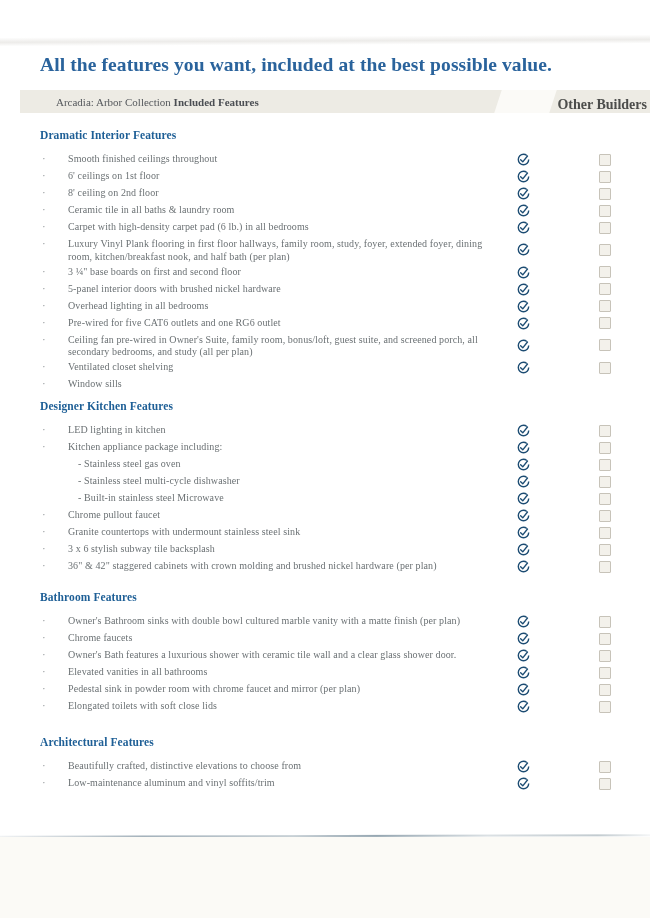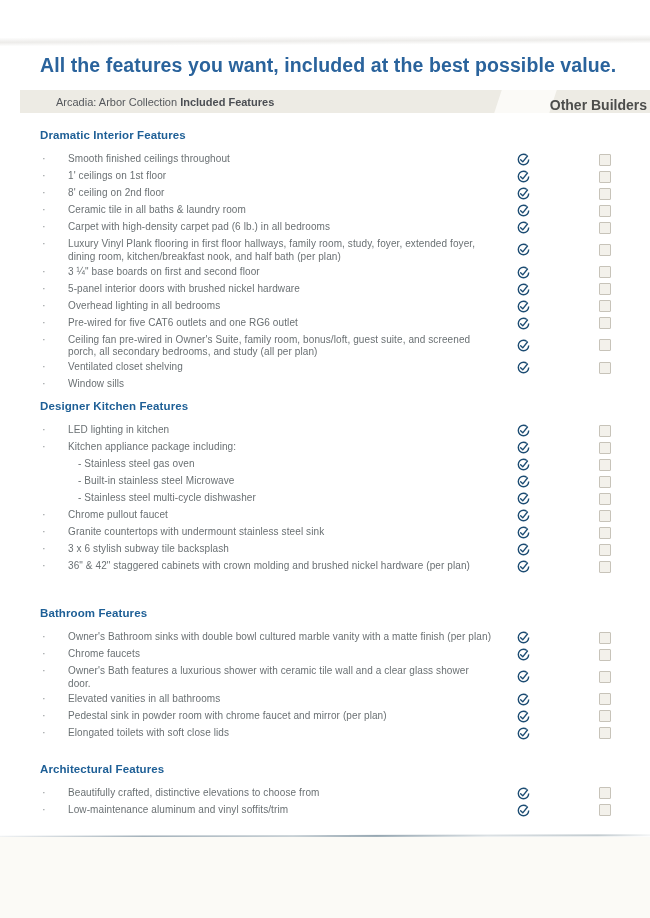--- a/index.html
+++ b/index.html
@@ -1,18 +1,18 @@
 <!DOCTYPE html>
 <html><head>
 <meta charset="utf-8">
 <style>
   html,body{margin:0;padding:0;background:#ffffff;}
   .page{
     position:relative;width:650px;height:918px;background:#ffffff;
-    font-family:Liberation Sans, sans-serif;overflow:hidden;
+    font-family:Liberation Serif, serif;overflow:hidden;
   }
   .scan-shadow-top{
     position:absolute;left:0;top:36px;width:650px;height:9px;
     background:linear-gradient(to bottom,rgba(255,255,255,0),rgba(189,185,177,0.28) 55%,rgba(255,255,255,0));
     transform:rotate(-0.25deg);
   }
   .title{
     position:absolute;left:40px;top:54px;margin:0;
     font-size:19.5px;font-weight:bold;color:#2a639c;letter-spacing:0.1px;white-space:nowrap;
   }
@@ -27,21 +27,21 @@
     background:#fbfaf7;transform:skewX(-18deg);
   }
   .band-right{
     position:absolute;right:3px;top:0;height:29px;display:flex;align-items:center;
     font-size:14px;font-weight:bold;color:#4c4d4b;text-align:center;
   }
   .content{position:absolute;left:40px;top:122px;width:610px;}
   section{margin:0;}
   section:nth-of-type(1){margin-top:7px;}
   section:nth-of-type(2){margin-top:7px;}
-  section:nth-of-type(3){margin-top:32px;}
+  section:nth-of-type(3){margin-top:16px;}
   section:nth-of-type(4){margin-top:21px;}
   section h2{
     margin:0 0 10px 0;font-size:11.5px;font-weight:bold;color:#1e5f96;letter-spacing:0.1px;
   }
   .row{display:flex;align-items:center;min-height:17px;}
   .cell-bullet{
     width:28px;flex:0 0 28px;align-self:flex-start;padding-top:1px;
     font-size:11px;line-height:12.8px;color:#8f9496;padding-left:2px;box-sizing:border-box;
   }
   .cell-text{
@@ -92,21 +92,21 @@
               <circle cx="7" cy="7" r="5.6" fill="none" stroke="#1d4d73" stroke-width="1.5" stroke-dasharray="29.5 5.7"></circle>
               <path d="M3.9 7.3 L6.2 9.5 L11.3 3.2" fill="none" stroke="#1d4d73" stroke-width="1.5" stroke-linecap="round" stroke-linejoin="round"></path>
             </svg>
           </span>
           <span class="cell-box">
             <span class="checkbox"></span>
           </span>
         </div>
         <div class="row">
           <span class="cell-bullet">·</span>
-          <span class="cell-text">1' ceilings on 1st floor</span>
+          <span class="cell-text">6' ceilings on 1st floor</span>
           <span class="cell-check">
             <svg width="13" height="13" viewBox="0 0 14 14">
               <circle cx="7" cy="7" r="5.6" fill="none" stroke="#1d4d73" stroke-width="1.5" stroke-dasharray="29.5 5.7"></circle>
               <path d="M3.9 7.3 L6.2 9.5 L11.3 3.2" fill="none" stroke="#1d4d73" stroke-width="1.5" stroke-linecap="round" stroke-linejoin="round"></path>
             </svg>
           </span>
           <span class="cell-box">
             <span class="checkbox"></span>
           </span>
         </div>
@@ -283,34 +283,34 @@
               <circle cx="7" cy="7" r="5.6" fill="none" stroke="#1d4d73" stroke-width="1.5" stroke-dasharray="29.5 5.7"></circle>
               <path d="M3.9 7.3 L6.2 9.5 L11.3 3.2" fill="none" stroke="#1d4d73" stroke-width="1.5" stroke-linecap="round" stroke-linejoin="round"></path>
             </svg>
           </span>
           <span class="cell-box">
             <span class="checkbox"></span>
           </span>
         </div>
         <div class="row sub">
           <span class="cell-bullet"></span>
-          <span class="cell-text">- Built-in stainless steel Microwave</span>
+          <span class="cell-text">- Stainless steel multi-cycle dishwasher</span>
           <span class="cell-check">
             <svg width="13" height="13" viewBox="0 0 14 14">
               <circle cx="7" cy="7" r="5.6" fill="none" stroke="#1d4d73" stroke-width="1.5" stroke-dasharray="29.5 5.7"></circle>
               <path d="M3.9 7.3 L6.2 9.5 L11.3 3.2" fill="none" stroke="#1d4d73" stroke-width="1.5" stroke-linecap="round" stroke-linejoin="round"></path>
             </svg>
           </span>
           <span class="cell-box">
             <span class="checkbox"></span>
           </span>
         </div>
         <div class="row sub">
           <span class="cell-bullet"></span>
-          <span class="cell-text">- Stainless steel multi-cycle dishwasher</span>
+          <span class="cell-text">- Built-in stainless steel Microwave</span>
           <span class="cell-check">
             <svg width="13" height="13" viewBox="0 0 14 14">
               <circle cx="7" cy="7" r="5.6" fill="none" stroke="#1d4d73" stroke-width="1.5" stroke-dasharray="29.5 5.7"></circle>
               <path d="M3.9 7.3 L6.2 9.5 L11.3 3.2" fill="none" stroke="#1d4d73" stroke-width="1.5" stroke-linecap="round" stroke-linejoin="round"></path>
             </svg>
           </span>
           <span class="cell-box">
             <span class="checkbox"></span>
           </span>
         </div>

